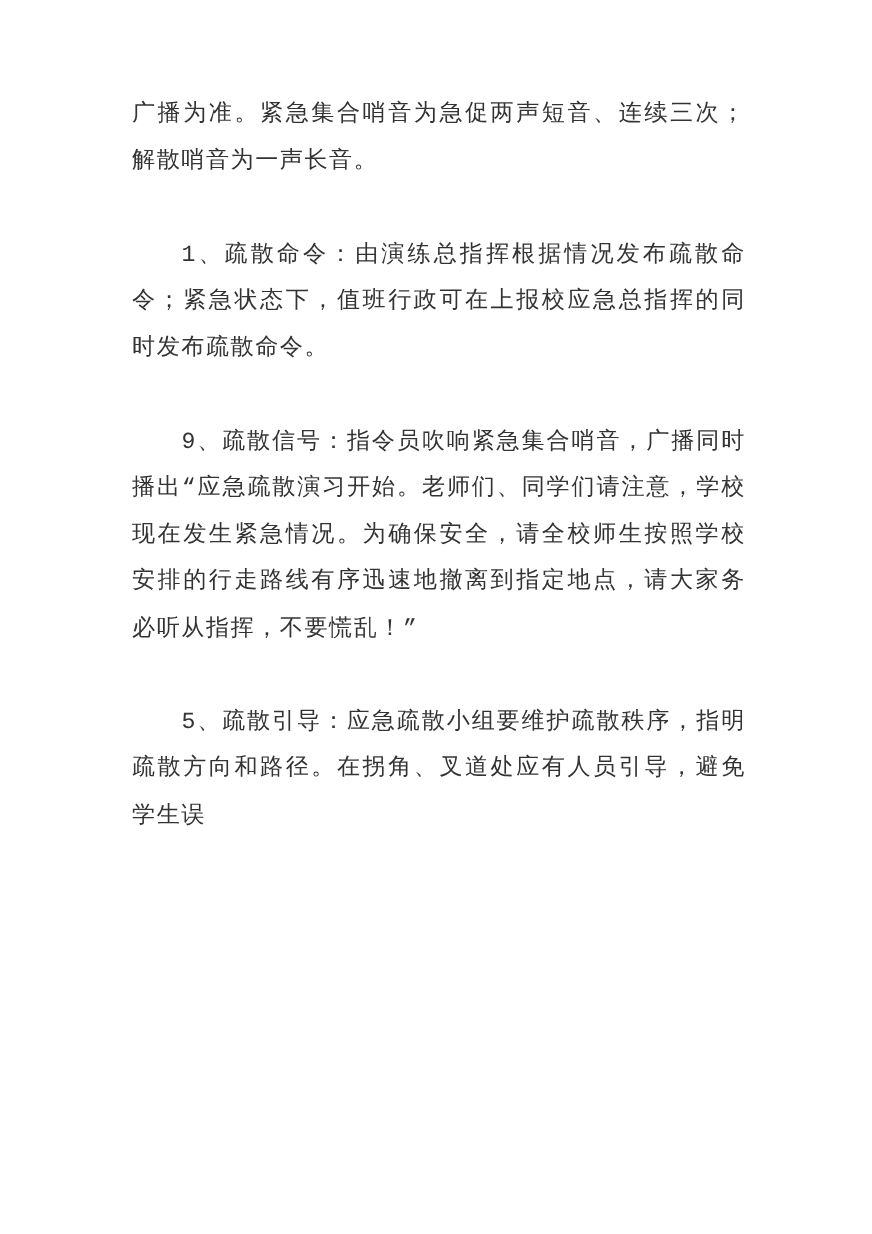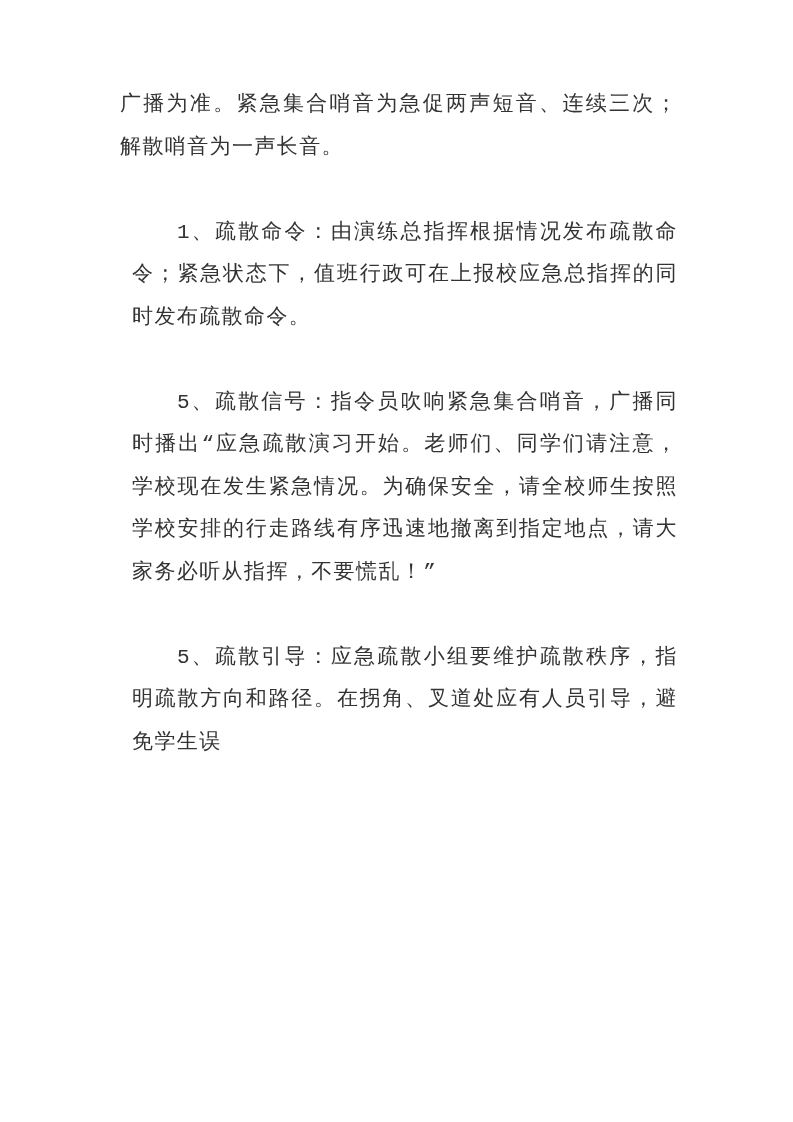--- a/index.html
+++ b/index.html
@@ -33,26 +33,25 @@
     color: #333333;
     text-align: justify;
     text-justify: inter-ideograph;
   }
   .content p {
     margin: 0 0 42.5px 0;
     word-break: break-all;
   }
   .content p.indent {
     text-indent: 45px;
-    margin-left: 12px;
   }
 </style>
 </head>
 <body>
 
 <div class="page">
   <div class="content">
     <p>广播为准。紧急集合哨音为急促两声短音、连续三次；解散哨音为一声长音。</p>
     <p class="indent">1、疏散命令：由演练总指挥根据情况发布疏散命令；紧急状态下，值班行政可在上报校应急总指挥的同时发布疏散命令。</p>
-    <p class="indent">5、疏散信号：指令员吹响紧急集合哨音，广播同时播出“应急疏散演习开始。老师们、同学们请注意，学校现在发生紧急情况。为确保安全，请全校师生按照学校安排的行走路线有序迅速地撤离到指定地点，请大家务必听从指挥，不要慌乱！”</p>
+    <p class="indent">9、疏散信号：指令员吹响紧急集合哨音，广播同时播出“应急疏散演习开始。老师们、同学们请注意，学校现在发生紧急情况。为确保安全，请全校师生按照学校安排的行走路线有序迅速地撤离到指定地点，请大家务必听从指挥，不要慌乱！”</p>
     <p class="indent">5、疏散引导：应急疏散小组要维护疏散秩序，指明疏散方向和路径。在拐角、叉道处应有人员引导，避免学生误</p>
   </div>
 </div>
 
 </body></html>

